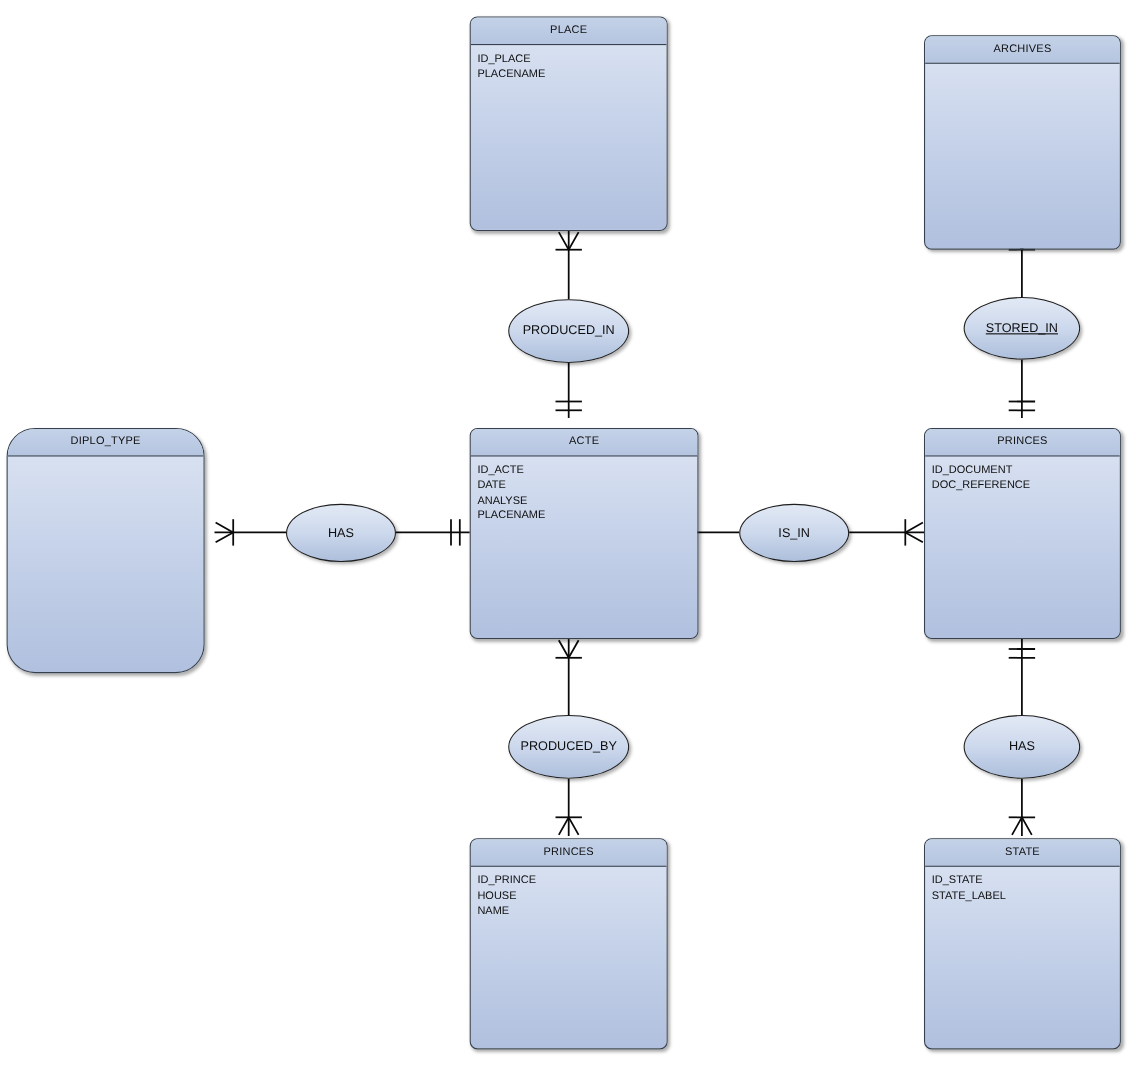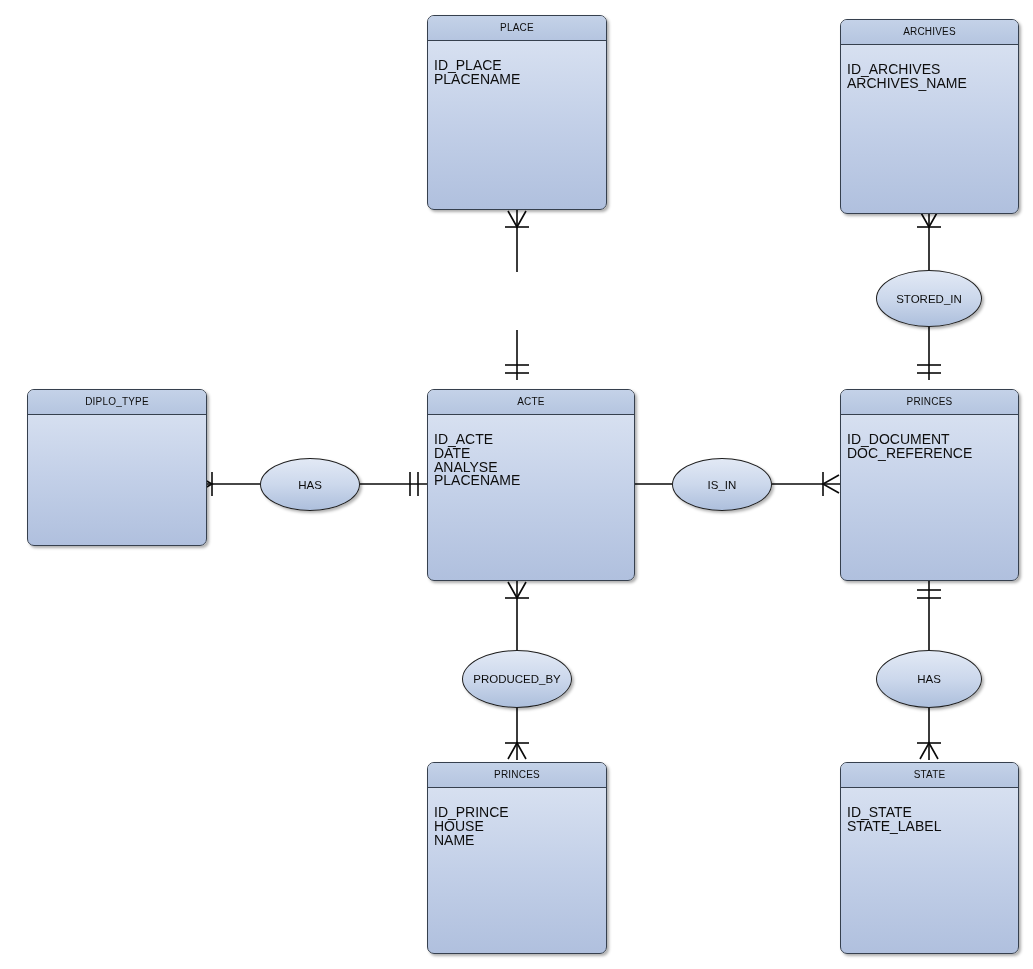--- a/index.html
+++ b/index.html
@@ -32,24 +32,23 @@
     text-align:center;
     font-size:10px;
     color:#0d0d0d;
     background:linear-gradient(180deg,#c4d2e8 0%,#b5c5e0 100%);
     border-bottom:1px solid #36404e;
     letter-spacing:.2px;
     white-space:nowrap;
   }
   .entity-attrs{
     padding:6px 0 0 6px;
-    font-size:14px;
+    font-size:10px;
     color:#0d0d0d;
     line-height:13.8px;
-    margin-top:12px;
   }
   .entity-attrs div{white-space:nowrap;}
 
   
   .rel{
     position:absolute;
     box-sizing:border-box;
     border:1px solid #1e1e1e;
     border-radius:50%;
     background:linear-gradient(180deg,#e2e9f5 0%,#ccd8ec 50%,#adbfdc 100%);
@@ -148,29 +147,25 @@
   </svg>
 
   <div class="entity" style="left:427px;top:15px;width:180px;height:195px;">
     <div class="entity-title">PLACE</div>
     <div class="entity-attrs">
       <div>ID_PLACE</div>
       <div>PLACENAME</div>
     </div>
   </div>
 
-  <div class="entity" style="left:840px;top:19px;width:179px;height:195px;">
+  <div class="entity" style="left:840px;top:32px;width:179px;height:195px;">
     <div class="entity-title">ARCHIVES</div>
-    <div class="entity-attrs">
-      <div>ID_ARCHIVES</div>
-      <div>ARCHIVES_NAME</div>
-    </div>
-  </div>
-
-  <div class="entity" style="left:27px;top:389px;width:180px;height:157px;">
+  </div>
+
+  <div class="entity" style="left:6px;top:389px;width:180px;height:223px;border-radius:26px;">
     <div class="entity-title">DIPLO_TYPE</div>
   </div>
 
   <div class="entity" style="left:427px;top:389px;width:208px;height:192px;">
     <div class="entity-title">ACTE</div>
     <div class="entity-attrs">
       <div>ID_ACTE</div>
       <div>DATE</div>
       <div>ANALYSE</div>
       <div>PLACENAME</div>
@@ -195,22 +190,23 @@
   </div>
 
   <div class="entity" style="left:840px;top:762px;width:179px;height:192px;">
     <div class="entity-title">STATE</div>
     <div class="entity-attrs">
       <div>ID_STATE</div>
       <div>STATE_LABEL</div>
     </div>
   </div>
 
-
-  <div class="rel" style="left:876px;top:270px;width:106px;height:57px;">STORED_IN</div>
+  <div class="rel" style="left:462px;top:272px;width:110px;height:58px;">PRODUCED_IN</div>
+
+  <div class="rel" style="left:876px;top:270px;width:106px;height:57px;text-decoration:underline;">STORED_IN</div>
 
   <div class="rel" style="left:260px;top:458px;width:100px;height:53px;">HAS</div>
 
   <div class="rel" style="left:672px;top:458px;width:100px;height:53px;">IS_IN</div>
 
   <div class="rel" style="left:462px;top:650px;width:110px;height:58px;">PRODUCED_BY</div>
 
   <div class="rel" style="left:876px;top:650px;width:106px;height:58px;">HAS</div>
 
 </div>

